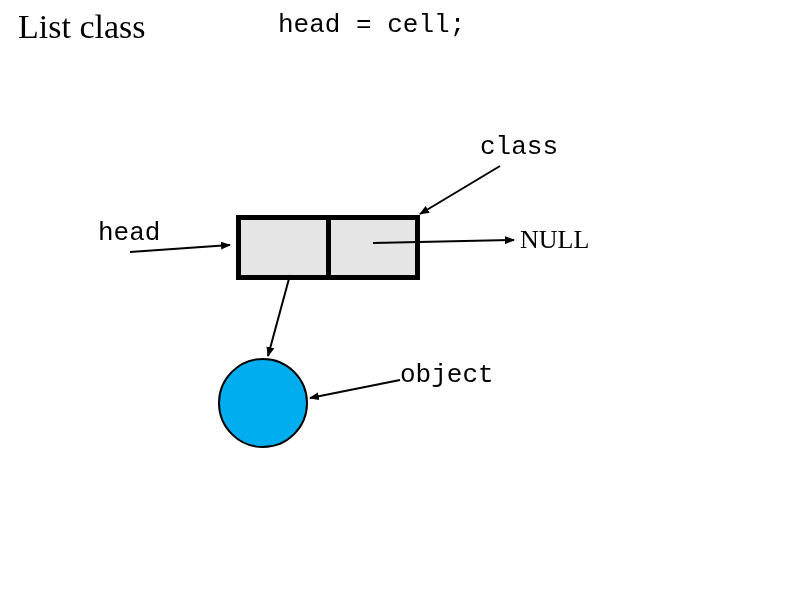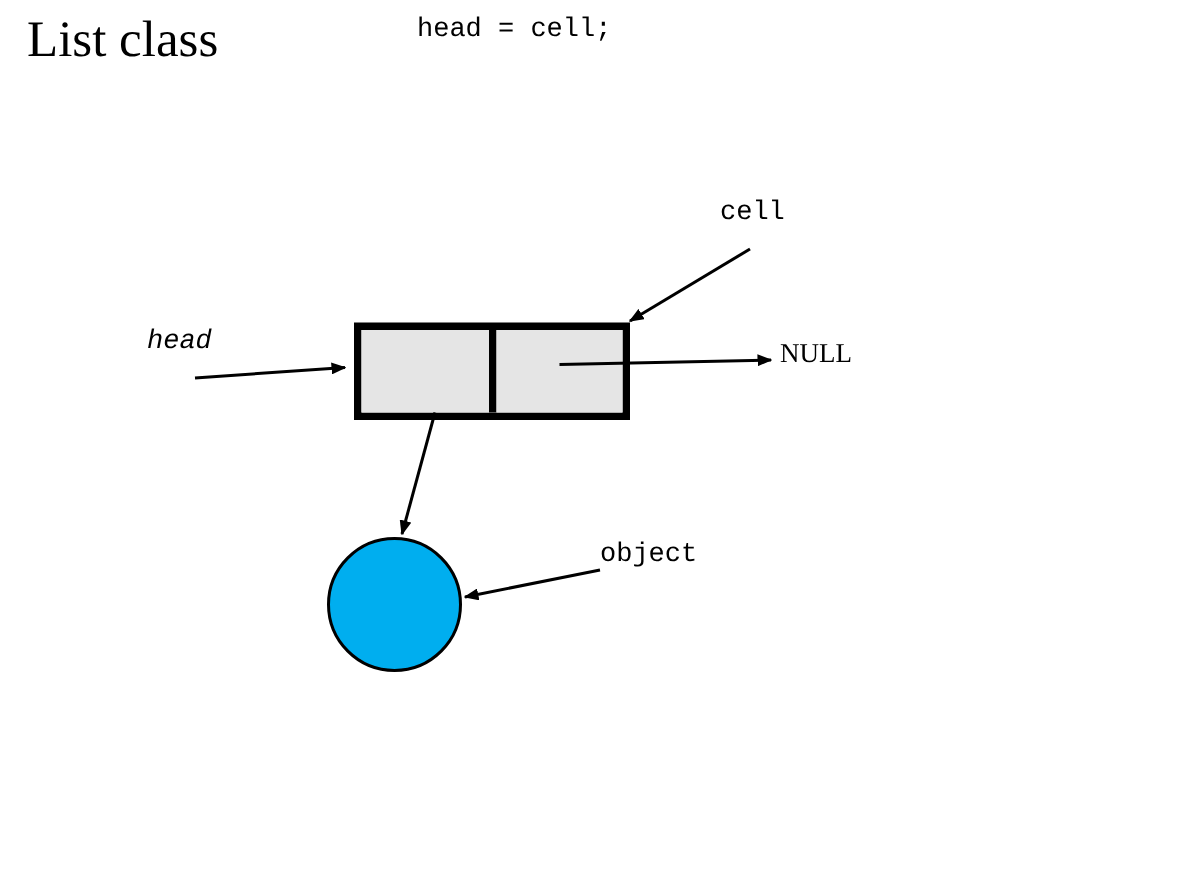--- a/index.html
+++ b/index.html
@@ -18,28 +18,28 @@
   }
   .title {
     position: absolute;
     left: 18px;
     top: 8px;
     font-size: 34px;
     color: #000;
   }
   .code {
     font-family: "Courier New", Courier, monospace;
-    font-size: 18px;
+    font-size: 26px;
     color: #000;
     position: absolute;
     white-space: pre;
   }
   .code-top { left: 278px; top: 10px; }
   .lbl-cell { left: 480px; top: 132px; }
-  .lbl-head { left: 98px; top: 218px; font-style: italic; }
+  .lbl-head { left: 98px; top: 218px; }
   .lbl-null { left: 520px; top: 225px; font-family: Liberation Serif, serif; }
   .lbl-object { left: 400px; top: 360px; text-align: right; }
 
   
   .node {
     position: absolute;
     left: 236px;
     top: 215px;
     width: 174px;
     height: 55px;
@@ -81,21 +81,21 @@
 </style>
 </head>
 <body>
 
 <div class="stage">
 
   <div class="title">List class</div>
 
   <div class="code code-top">head = cell;</div>
 
-  <div class="code lbl-cell">cell</div>
+  <div class="code lbl-cell">class</div>
   <div class="code lbl-head">head</div>
   <div class="code lbl-null">NULL</div>
   <div class="code lbl-object">object</div>
 
   <div class="node">
     <div class="compartment left-c"></div>
     <div class="compartment right-c"></div>
   </div>
 
   <div class="obj-circle"></div>

